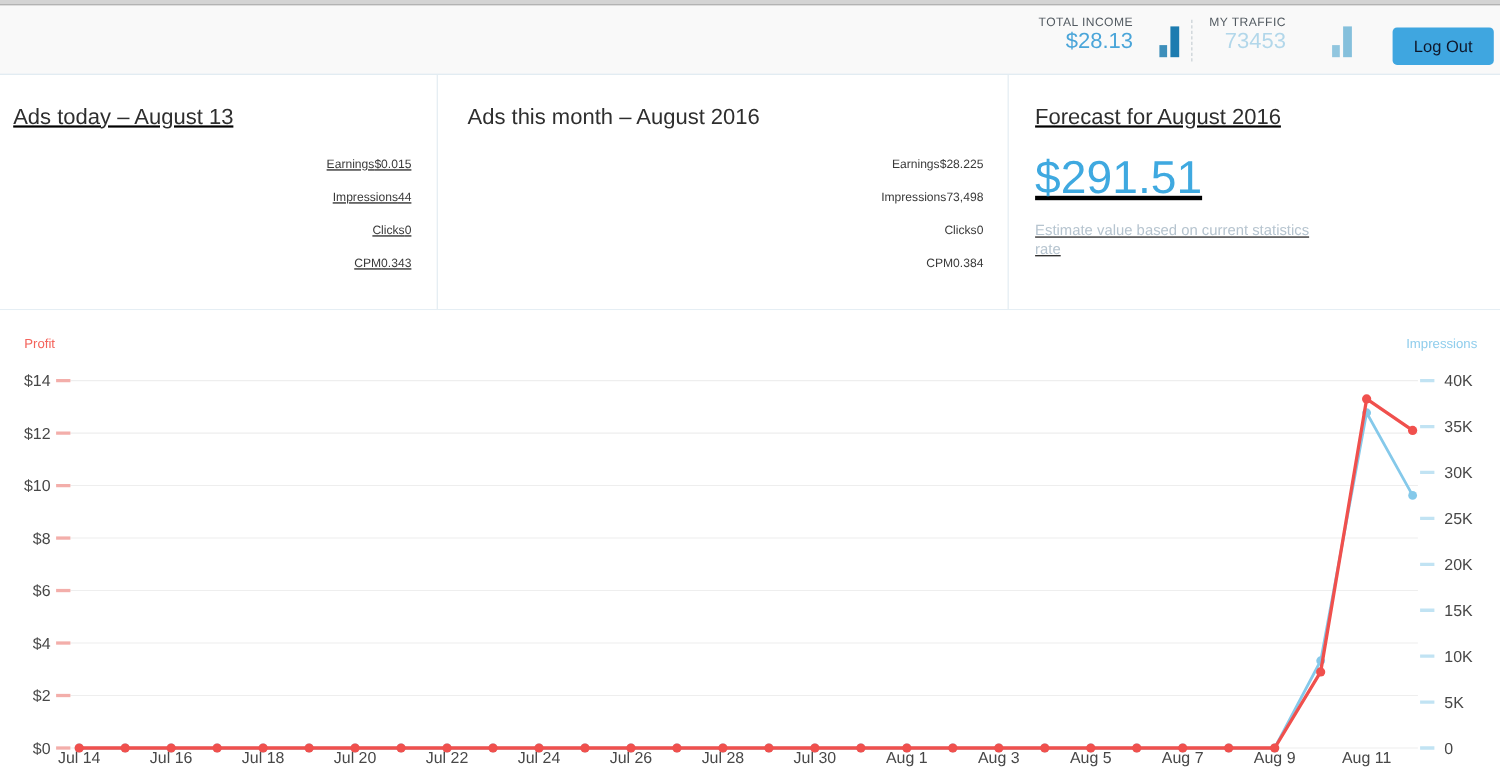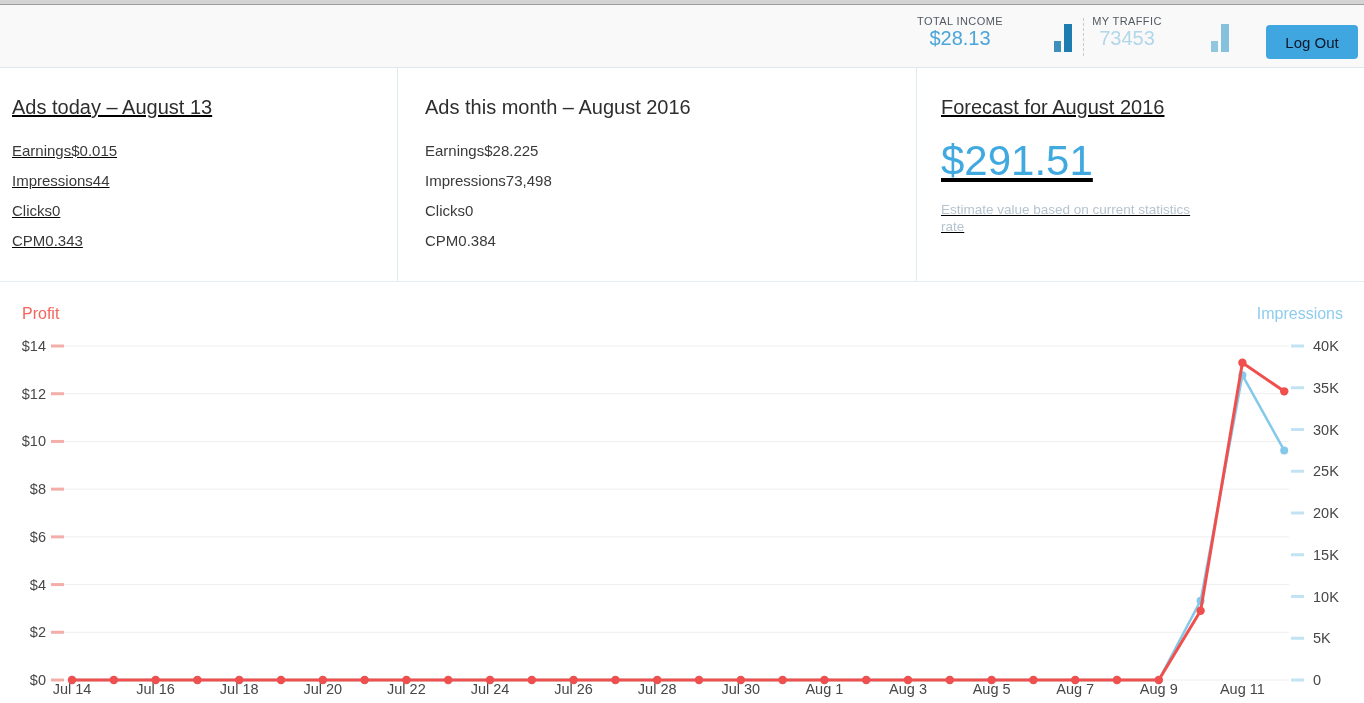--- a/index.html
+++ b/index.html
@@ -4,21 +4,21 @@
 <style>
   * { margin:0; padding:0; box-sizing:border-box; }
   html,body { width:1364px; height:703px; background:#fff; overflow:hidden;
               font-family:"Liberation Sans", sans-serif; }
 
   
   .topstrip { height:5px; background:#d4d4d4; border-bottom:1px solid #9d9d9d; }
 
   
   header { position:relative; height:63px; background:#f9f9f9; border-bottom:1px solid #dde9f0; }
-  .hstat { position:absolute; top:10px; text-align:center; }
+  .hstat { position:absolute; top:10px; text-align:right; }
   .hstat .hlabel { font-size:11px; letter-spacing:.4px; color:#525a61; }
   .hstat .hvalue { font-size:20px; margin-top:0; }
   .hstat-income { left:890px; width:140px; }
   .hstat-income .hvalue { color:#4aa5d9; }
   .hstat-traffic { left:1085px; width:84px; }
   .hstat-traffic .hvalue { color:#b2d7ea; }
   .baricon { position:absolute; top:16px; }
   .baricon-income { left:1053px; }
   .baricon-traffic { left:1210px; }
   .vdash { position:absolute; left:1083px; top:13px; height:38px; width:0;
@@ -27,29 +27,29 @@
             background:#3fa6e0; color:#0f172a; border:none; border-radius:4px;
             font-size:15px; font-family:"Liberation Sans", sans-serif; cursor:pointer; }
 
   
   .panels { display:flex; height:214px; background:#fff; border-bottom:1px solid #e3edf3; }
   .panel { padding-top:27px; }
   .panel-1 { width:398px; border-right:1px solid #e0eaf1; padding-left:12px; padding-right:23px;text-decoration:underline; }
   .panel-2 { width:519px; border-right:1px solid #e0eaf1; padding-left:27px; padding-right:22px; }
   .panel-3 { width:447px; padding-left:24px; padding-right:20px;text-decoration:underline; }
   .panel-title { font-size:20px; line-height:24px; color:#2e2e2e; margin-bottom:16px; }
-  .stat-row { display:flex; justify-content:flex-start; align-items:center;
-              height:30px; font-size:15px; color:#3a3a3a; }
+  .stat-row { display:flex; justify-content:flex-end; align-items:center;
+              height:30px; font-size:11px; color:#3a3a3a; }
   .forecast-value { font-size:42px; color:#3fa9e0; margin-top:18px; }
   .forecast-note { margin-top:16px; font-size:13.5px; line-height:17px;
                    color:#b6c4cf; max-width:250px; }
 
   
   .chart-section { position:relative; height:420px; background:#fff; }
-  .series-label { position:absolute; top:23px; font-size:16px; }
+  .series-label { position:absolute; top:23px; font-size:12px; }
   .series-label-profit { left:22px; color:#f4645c; }
   .series-label-impressions { right:21px; color:#8fcdec; }
   .chart-svg { position:absolute; left:0; top:0; }
   .chart-svg text { font-family:"Liberation Sans", sans-serif; font-size:14.5px; fill:#474747; }
 </style>
 </head>
 <body>
 
 <div class="topstrip"></div>
 

